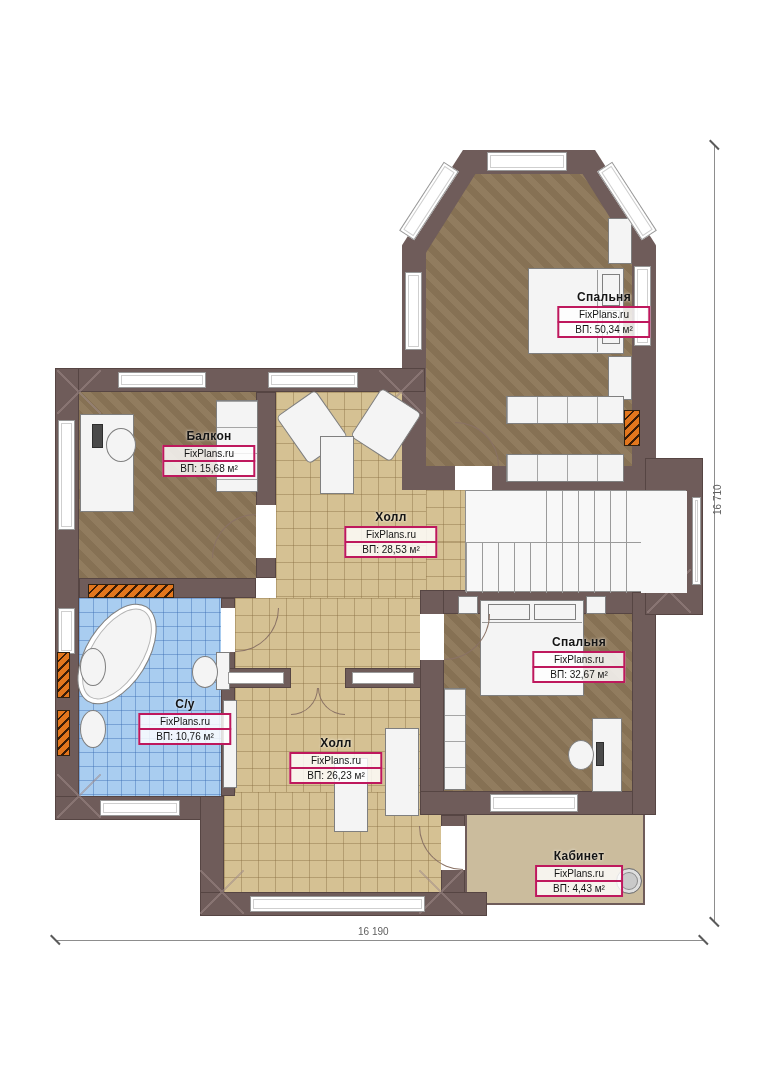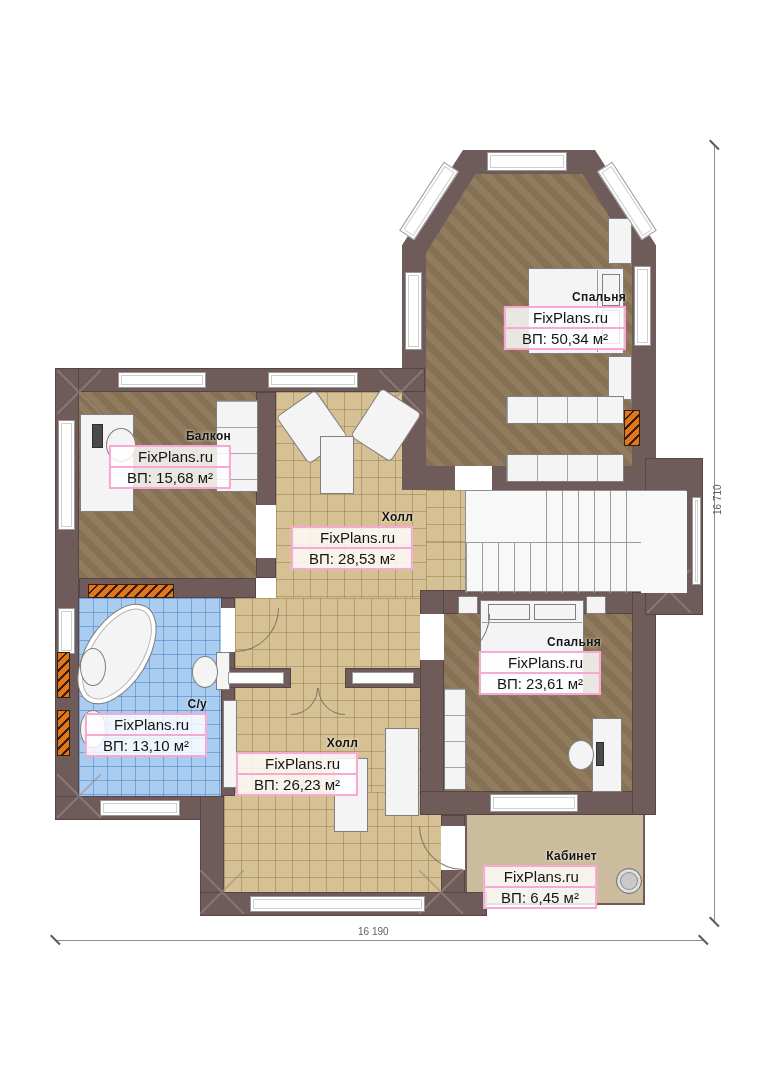--- a/index.html
+++ b/index.html
@@ -42,25 +42,25 @@
   .furn{background:#f4f4f4;border:1.3px solid #7f7f7f;z-index:15;}
   .round{border-radius:50%;}
   .dark{background:#4a4a4a;border:1px solid #2e2e2e;z-index:16;}
   .vdividers{background-image:linear-gradient(90deg,#a5a5a5 1px,transparent 1px);background-size:30px 100%;}
   .hdividers{background-image:linear-gradient(#a5a5a5 1px,transparent 1px);background-size:100% 26px;}
   .rad{z-index:18;border:1px solid #30200e;
        background:repeating-linear-gradient(135deg,#e2761d 0 5px,#3a1c07 5px 7px);}
   .drain{z-index:15;background:#c9c9c9;border:1.5px solid #6e6e6e;border-radius:50%;
        box-shadow:inset 0 0 0 3px #dedede, inset 0 0 0 4px #8b8b8b;}
   
-  .room-label{position:absolute;transform:translateX(-50%);text-align:right;z-index:30;}
+  .room-label{position:absolute;transform:translateX(-50%);text-align:center;z-index:30;margin-left:39px;}
   .room-name{font-size:12px;font-weight:bold;color:#141414;margin-bottom:2px;letter-spacing:.3px;
              text-shadow:0 0 3px rgba(255,255,255,.9);white-space:nowrap;}
-  .label-box{display:block;border:2px solid #f9a8d4;background:rgba(255,255,255,0.82);
-             font-size:15px;color:#141414;padding:1px 16px;white-space:nowrap;}
+  .label-box{display:block;border:2px solid #be185d;background:rgba(255,255,255,0.82);
+             font-size:10px;color:#141414;padding:1px 16px;white-space:nowrap;}
   .label-box + .label-box{margin-top:-2px;}
   
   .dimline{background:#8d8d8d;z-index:40;}
   .dimtick{background:#5a5a5a;width:13px;height:1.5px;transform:rotate(45deg);z-index:41;}
   .dimlabel{position:absolute;font-size:10px;color:#5f5f5f;z-index:41;white-space:nowrap;}
 </style>
 </head>
 <body>
 
 <div id="canvas">
@@ -197,36 +197,36 @@
     <span class="label-box">ВП: 15,68 м²</span>
   </div>
   <div class="room-label" style="left:352px;top:510px">
     <div class="room-name">Холл</div>
     <span class="label-box">FixPlans.ru</span>
     <span class="label-box">ВП: 28,53 м²</span>
   </div>
   <div class="room-label" style="left:146px;top:697px">
     <div class="room-name">С/у</div>
     <span class="label-box">FixPlans.ru</span>
-    <span class="label-box">ВП: 13,10 м²</span>
+    <span class="label-box">ВП: 10,76 м²</span>
   </div>
   <div class="room-label" style="left:297px;top:736px">
     <div class="room-name">Холл</div>
     <span class="label-box">FixPlans.ru</span>
     <span class="label-box">ВП: 26,23 м²</span>
   </div>
   <div class="room-label" style="left:540px;top:635px">
     <div class="room-name">Спальня</div>
     <span class="label-box">FixPlans.ru</span>
-    <span class="label-box">ВП: 23,61 м²</span>
+    <span class="label-box">ВП: 32,67 м²</span>
   </div>
   <div class="room-label" style="left:540px;top:849px">
     <div class="room-name">Кабинет</div>
     <span class="label-box">FixPlans.ru</span>
-    <span class="label-box">ВП: 6,45 м²</span>
+    <span class="label-box">ВП: 4,43 м²</span>
   </div>
 
   <div class="abs dimline" style="left:55px;top:940px;width:648px;height:1px"></div>
   <div class="abs dimtick" style="left:49px;top:939px"></div>
   <div class="abs dimtick" style="left:697px;top:939px"></div>
   <div class="dimlabel" style="left:358px;top:926px">16 190</div>
 
   <div class="abs dimline" style="left:714px;top:145px;width:1px;height:777px"></div>
   <div class="abs dimtick" style="left:708px;top:144px"></div>
   <div class="abs dimtick" style="left:708px;top:921px"></div>

